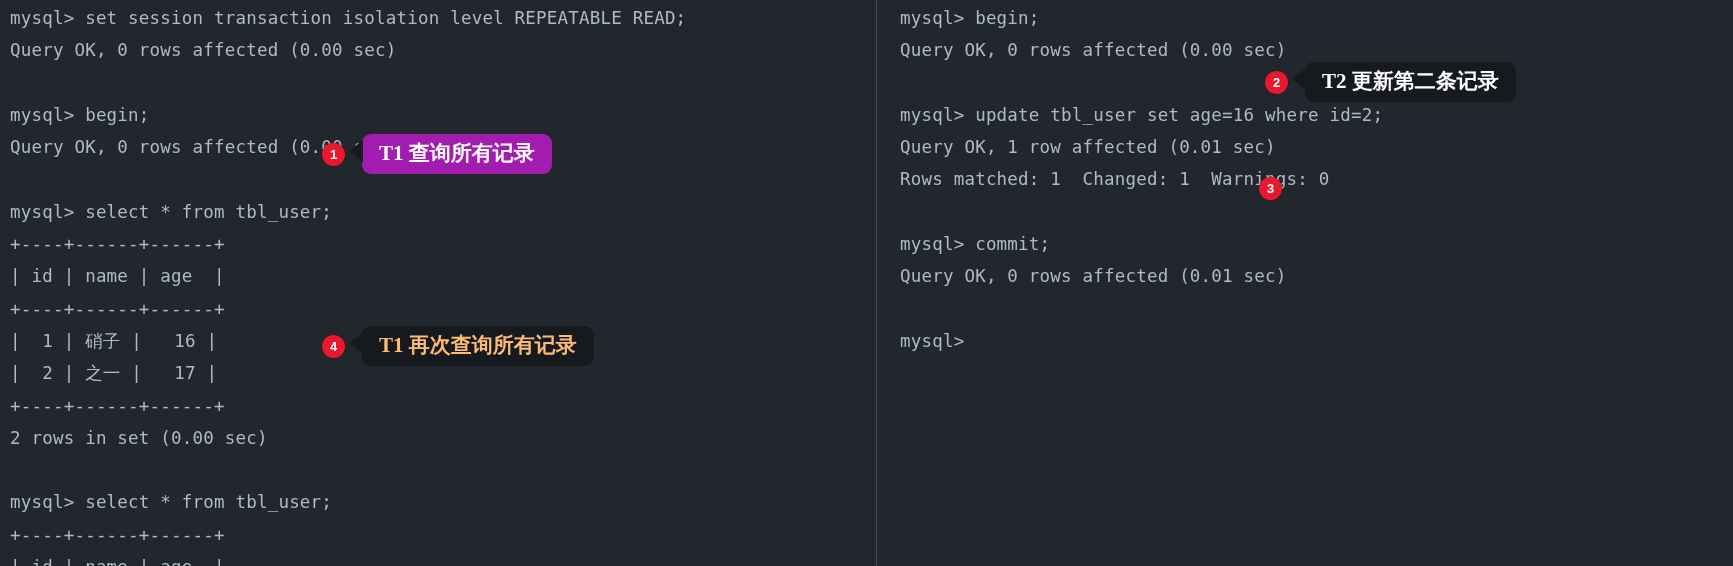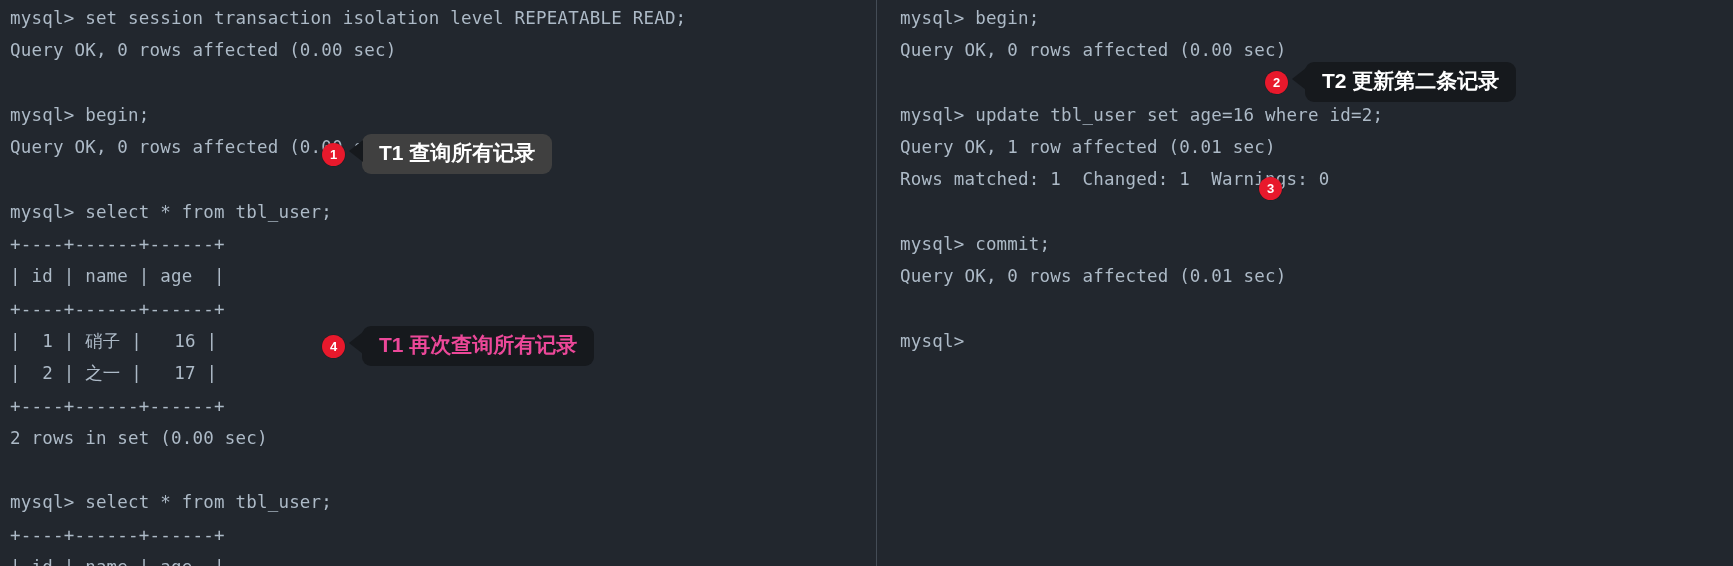--- a/index.html
+++ b/index.html
@@ -87,21 +87,21 @@
     margin-right: -1px;
     position: relative;
     top: -3px;
     z-index: 2;
   }
   .bubble {
     background: #16191d;
     color: #ffffff;
     border-radius: 9px;
     padding: 6px 17px 8px 17px;
-    font-family: Liberation Sans, sans-serif;
+    font-family: Liberation Serif, serif;
     font-size: 21px;
     font-weight: 600;
     line-height: 1.25;
     white-space: nowrap;
     z-index: 1;
   }
 </style>
 </head>
 <body style="background: rgb(34, 39, 46);">
 
@@ -115,35 +115,35 @@
 
   <div class="pane" id="pane-1" style="left: 900px; width: 833px;">
     <div class="term" id="term-1" style="color: rgb(173, 186, 199); padding-top: 2px;"><div class="line">mysql&gt; begin;</div><div class="line">Query OK, 0 rows affected (0.00 sec)</div><div class="line blank">&nbsp;</div><div class="line">mysql&gt; update tbl_user set age=16 where id=2;</div><div class="line">Query OK, 1 row affected (0.01 sec)</div><div class="line">Rows matched: 1  Changed: 1  Warnings: 0</div><div class="line blank">&nbsp;</div><div class="line">mysql&gt; commit;</div><div class="line">Query OK, 0 rows affected (0.01 sec)</div><div class="line blank">&nbsp;</div><div class="line">mysql&gt;</div></div>
   </div>
 
   <div id="callout-layer">
       <div class="callout" style="left: 322px; top: 134px;">
         <div class="badge" style="background: rgb(232, 25, 44); color: rgb(255, 255, 255);">1</div>
         <div class="bubble-wrap">
           <div class="bubble-arrow" style="border-right-color: rgb(22, 25, 29);"></div>
-          <div class="bubble" style="background: #404040; color: rgb(255, 255, 255);">T1 查询所有记录</div>
+          <div class="bubble" style="background: #a21caf; color: rgb(255, 255, 255);">T1 查询所有记录</div>
         </div>
       </div>
       <div class="callout" style="left: 1265px; top: 62px;">
         <div class="badge" style="background: rgb(232, 25, 44); color: rgb(255, 255, 255);">2</div>
         <div class="bubble-wrap">
           <div class="bubble-arrow" style="border-right-color: rgb(22, 25, 29);"></div>
           <div class="bubble" style="background: rgb(22, 25, 29); color: rgb(255, 255, 255);">T2 更新第二条记录</div>
         </div>
       </div>
       <div class="callout" style="left: 1259px; top: 168px;">
         <div class="badge" style="background: rgb(232, 25, 44); color: rgb(255, 255, 255);">3</div>
       </div>
       <div class="callout" style="left: 322px; top: 326px;">
         <div class="badge" style="background: rgb(232, 25, 44); color: rgb(255, 255, 255);">4</div>
         <div class="bubble-wrap">
           <div class="bubble-arrow" style="border-right-color: rgb(22, 25, 29);"></div>
-          <div class="bubble" style="background: rgb(22, 25, 29); color: #ec4899;">T1 再次查询所有记录</div>
+          <div class="bubble" style="background: rgb(22, 25, 29); color: #fdba74;">T1 再次查询所有记录</div>
         </div>
       </div>
     </div>
 
 </div>
 
 </body></html>

